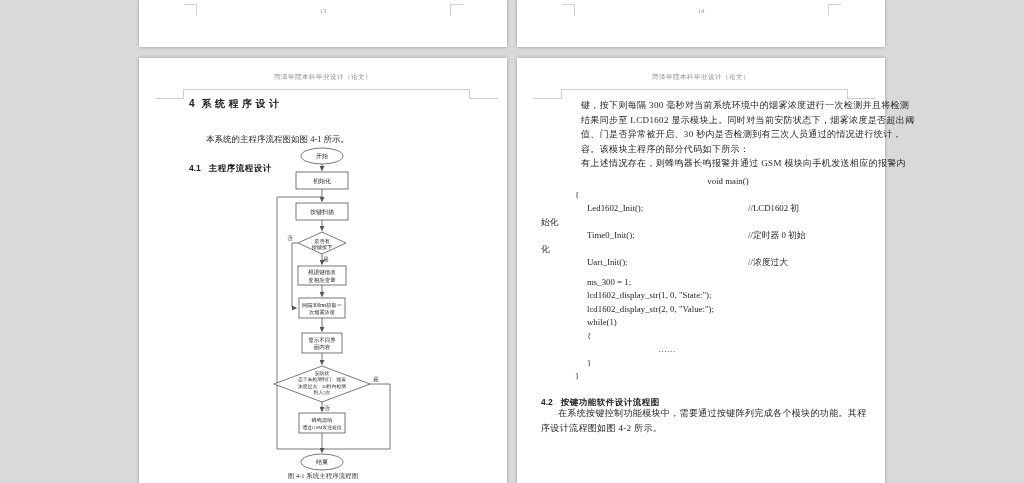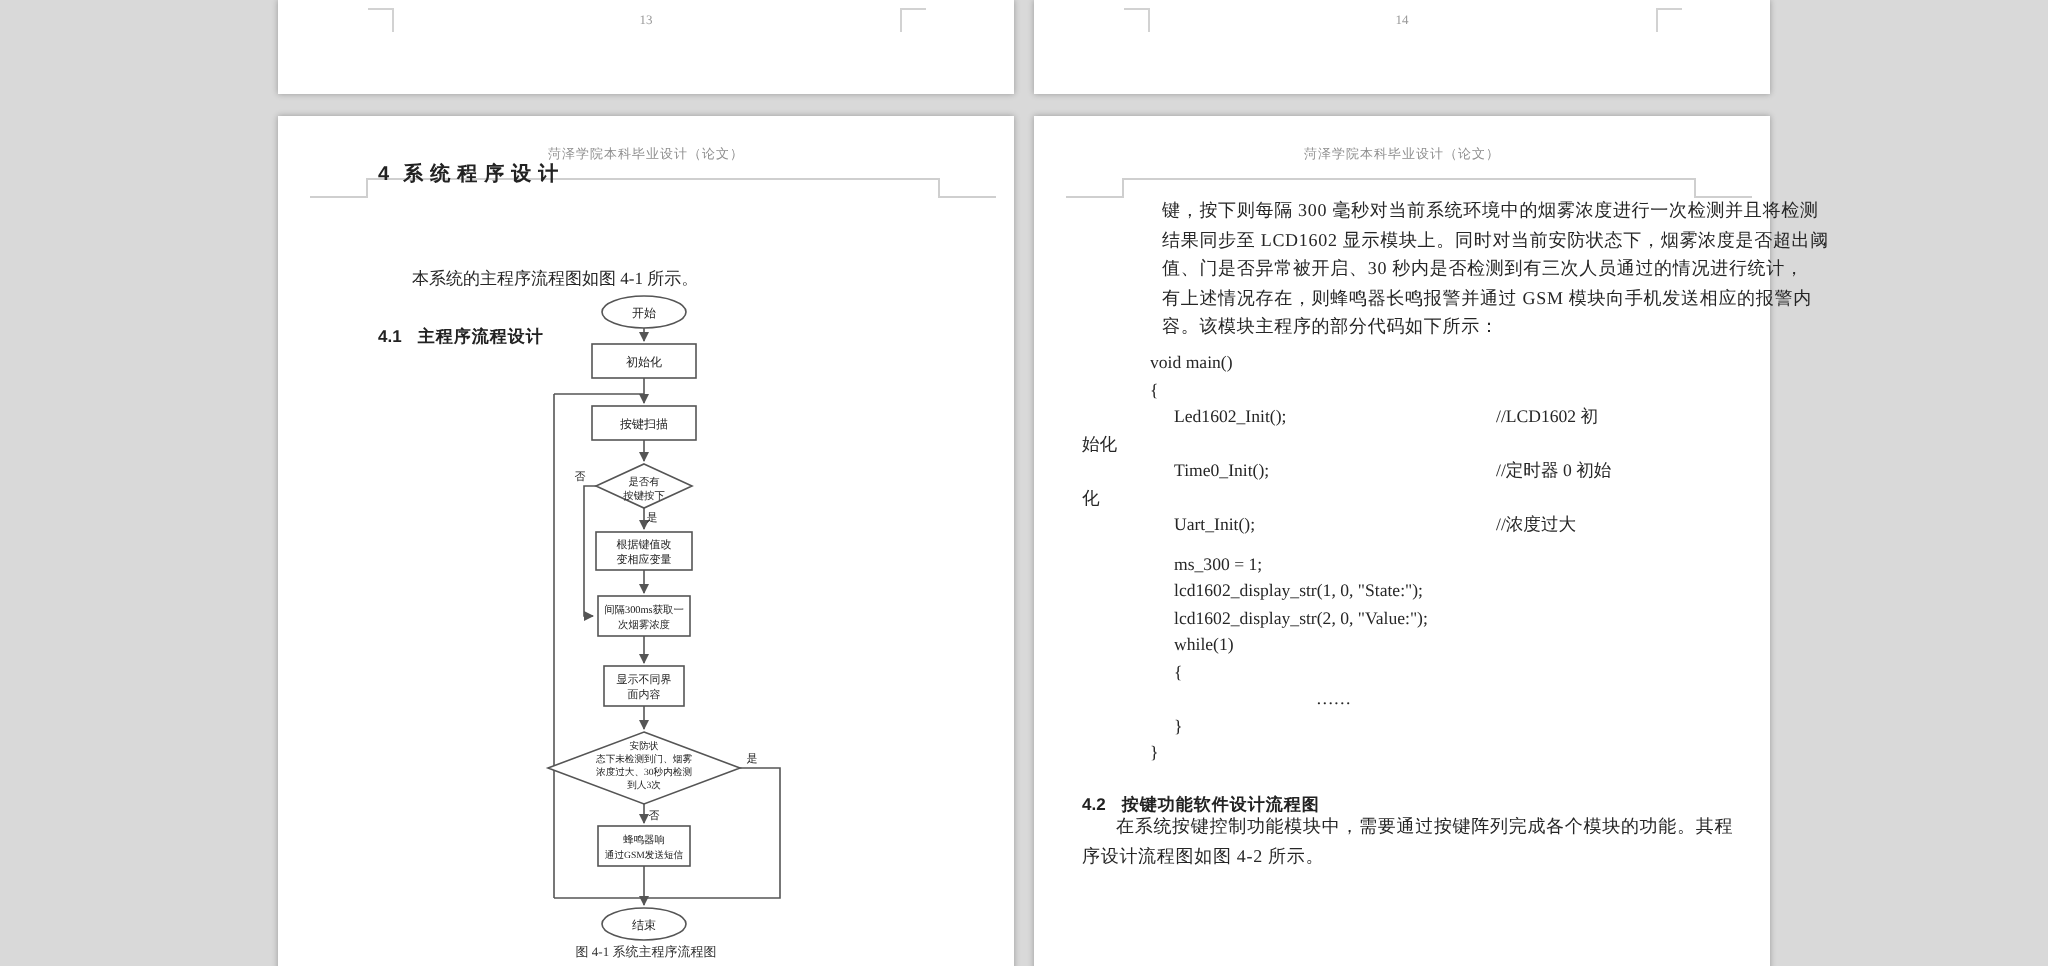--- a/index.html
+++ b/index.html
@@ -16,21 +16,21 @@
     font-size:6.5px;color:#9a9a9a;}
   .scorner{position:absolute;top:4px;width:12px;height:11px;}
   .scorner.l{left:45px;border-top:1px solid #d2d2d2;border-right:1px solid #d2d2d2;}
   .scorner.r{left:311px;border-top:1px solid #d2d2d2;border-left:1px solid #d2d2d2;}
   .hdr-text{position:absolute;top:15px;left:0;right:0;text-align:center;
     font-size:6.5px;color:#8f8f8f;letter-spacing:0.5px;}
   .hdr-line{position:absolute;top:31px;left:44px;width:286px;height:0;border-top:1px solid #cfcfcf;}
   .hcorner{position:absolute;top:31px;width:28px;height:9px;}
   .hcorner.l{left:16px;border-right:1px solid #cfcfcf;border-bottom:1px solid #cfcfcf;}
   .hcorner.r{left:330px;border-left:1px solid #cfcfcf;border-bottom:1px solid #cfcfcf;}
-  .h1{position:absolute;top:22px;left:50px;font-family:"Liberation Sans","DejaVu Sans",sans-serif;
+  .h1{position:absolute;top:39px;left:50px;font-family:"Liberation Sans","DejaVu Sans",sans-serif;
     font-size:10px;font-weight:bold;color:#222;}
   .h1 .num{margin-right:7px;letter-spacing:0;}
   .h1 .ttl{letter-spacing:3.5px;}
   .h2{position:absolute;font-family:"Liberation Sans","DejaVu Sans",sans-serif;
     font-size:8.5px;font-weight:bold;color:#222;}
   .h2 .num{margin-right:8px;}
   .h2 .ttl{letter-spacing:0.5px;}
   .intro{position:absolute;top:76px;left:67px;font-size:8.5px;}
   .flow{position:absolute;top:88px;left:0;}
   .flow text{fill:#222;font-family:"Liberation Serif","DejaVu Serif",serif;}
@@ -161,26 +161,26 @@
 <div class="page main" style="left:517px;">
   <div class="hdr-text">菏泽学院本科毕业设计（论文）</div>
   <div class="hdr-line"></div>
   <div class="hcorner l"></div>
   <div class="hcorner r"></div>
 
   <div class="para" id="para1" style="top:40px;margin-left:40px;">
       <div class="pline">键，按下则每隔 300 毫秒对当前系统环境中的烟雾浓度进行一次检测并且将检测</div>
       <div class="pline">结果同步至 LCD1602 显示模块上。同时对当前安防状态下，烟雾浓度是否超出阈</div>
       <div class="pline">值、门是否异常被开启、30 秒内是否检测到有三次人员通过的情况进行统计，</div>
+      <div class="pline">容。该模块主程序的部分代码如下所示：</div>
       <div class="pline">有上述情况存在，则蜂鸣器长鸣报警并通过 GSM 模块向手机发送相应的报警内</div>
-      <div class="pline">容。该模块主程序的部分代码如下所示：</div>
     </div>
 
   <div class="codeblock" id="codeblock">
-      <div class="code-line" style="padding-left: 34px;"><span>void main()</span></div>
+      <div class="code-line" style="padding-left: 34px; text-align: center;"><span>void main()</span></div>
       <div class="code-line" style="padding-left: 34px;"><span>{</span></div>
       <div class="code-line" style="padding-left: 46px;"><span>Led1602_</span><span class="sq">Init</span><span>();</span><span class="comment">//LCD1602 初</span></div>
       <div class="code-line" style="padding-left: 0px;"><span>始化</span></div>
       <div class="code-line" style="padding-left: 46px;"><span>Time0_</span><span class="sq">Init</span><span>();</span><span class="comment">//定时器 0 初始</span></div>
       <div class="code-line" style="padding-left: 0px;"><span>化</span></div>
       <div class="code-line" style="padding-left: 46px;"><span class="sq">Uart_Init</span><span>();</span><span class="comment">//浓度过大</span></div>
       <div class="code-line blank" style="padding-left: 46px;"></div>
       <div class="code-line" style="padding-left: 46px;"><span class="sq">ms_300</span><span> = 1;</span></div>
       <div class="code-line" style="padding-left: 46px;"><span>lcd1602_display_</span><span class="sq">str</span><span>(1, 0, "State:");</span></div>
       <div class="code-line" style="padding-left: 46px;"><span>lcd1602_display_</span><span class="sq">str</span><span>(2, 0, "Value:");</span></div>

